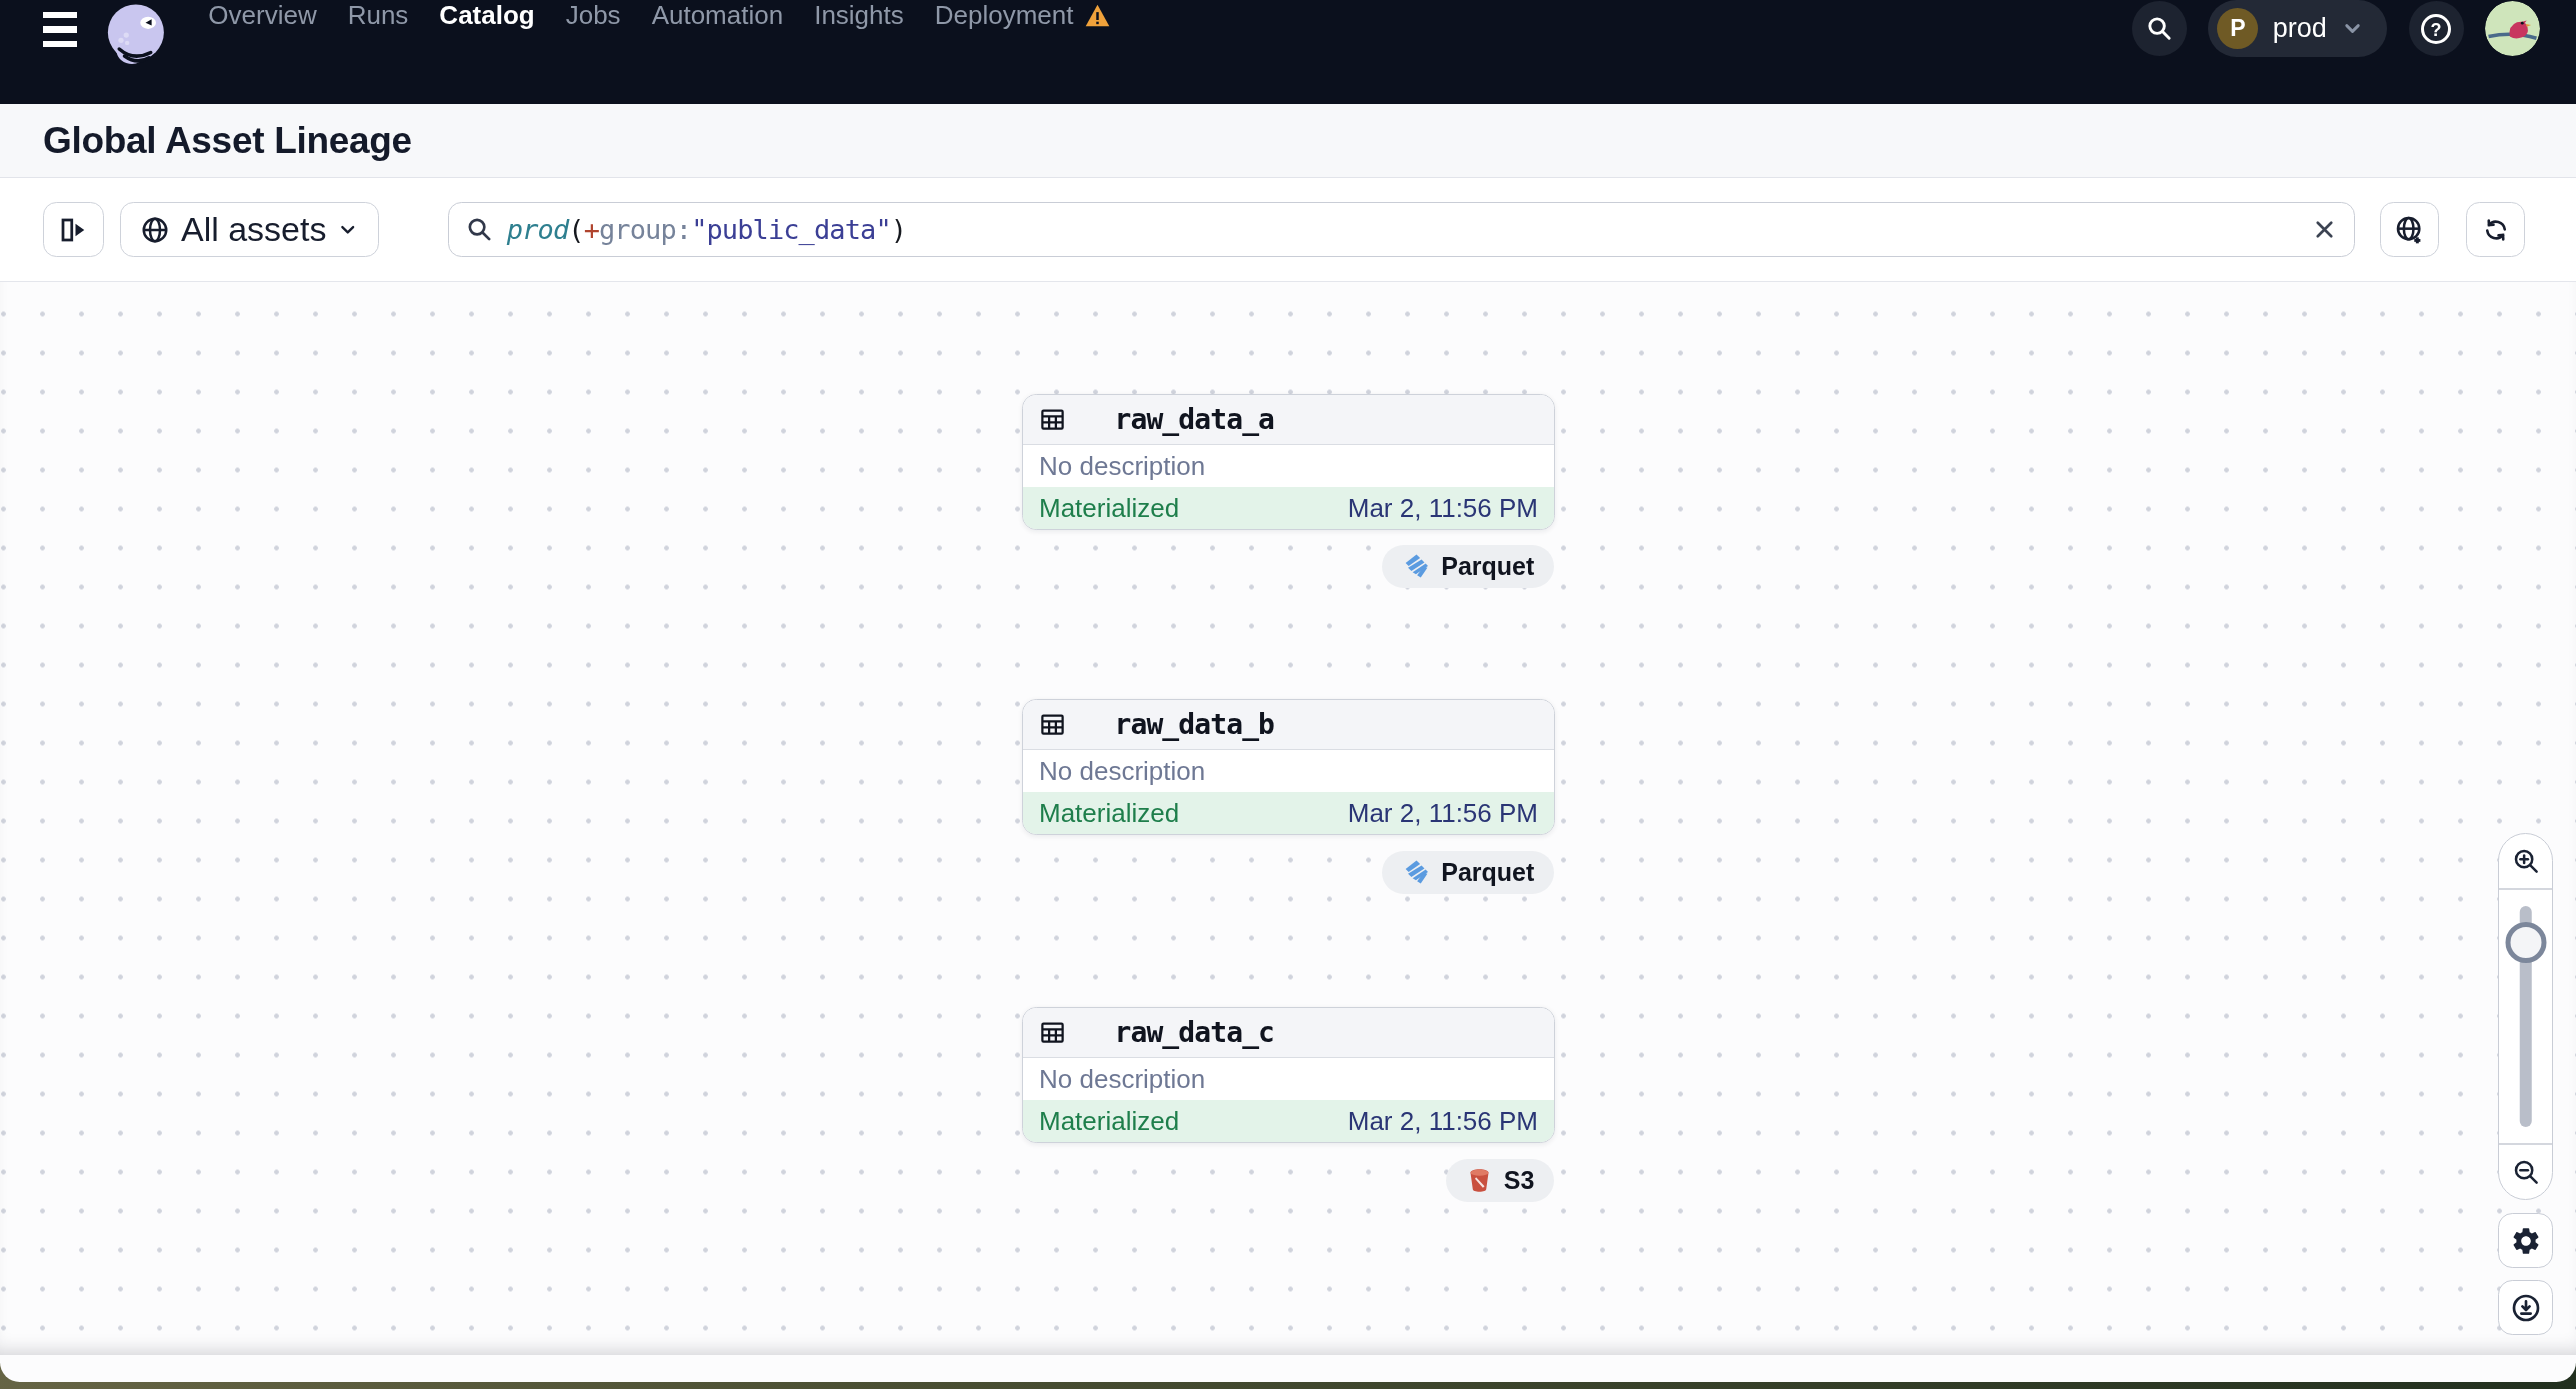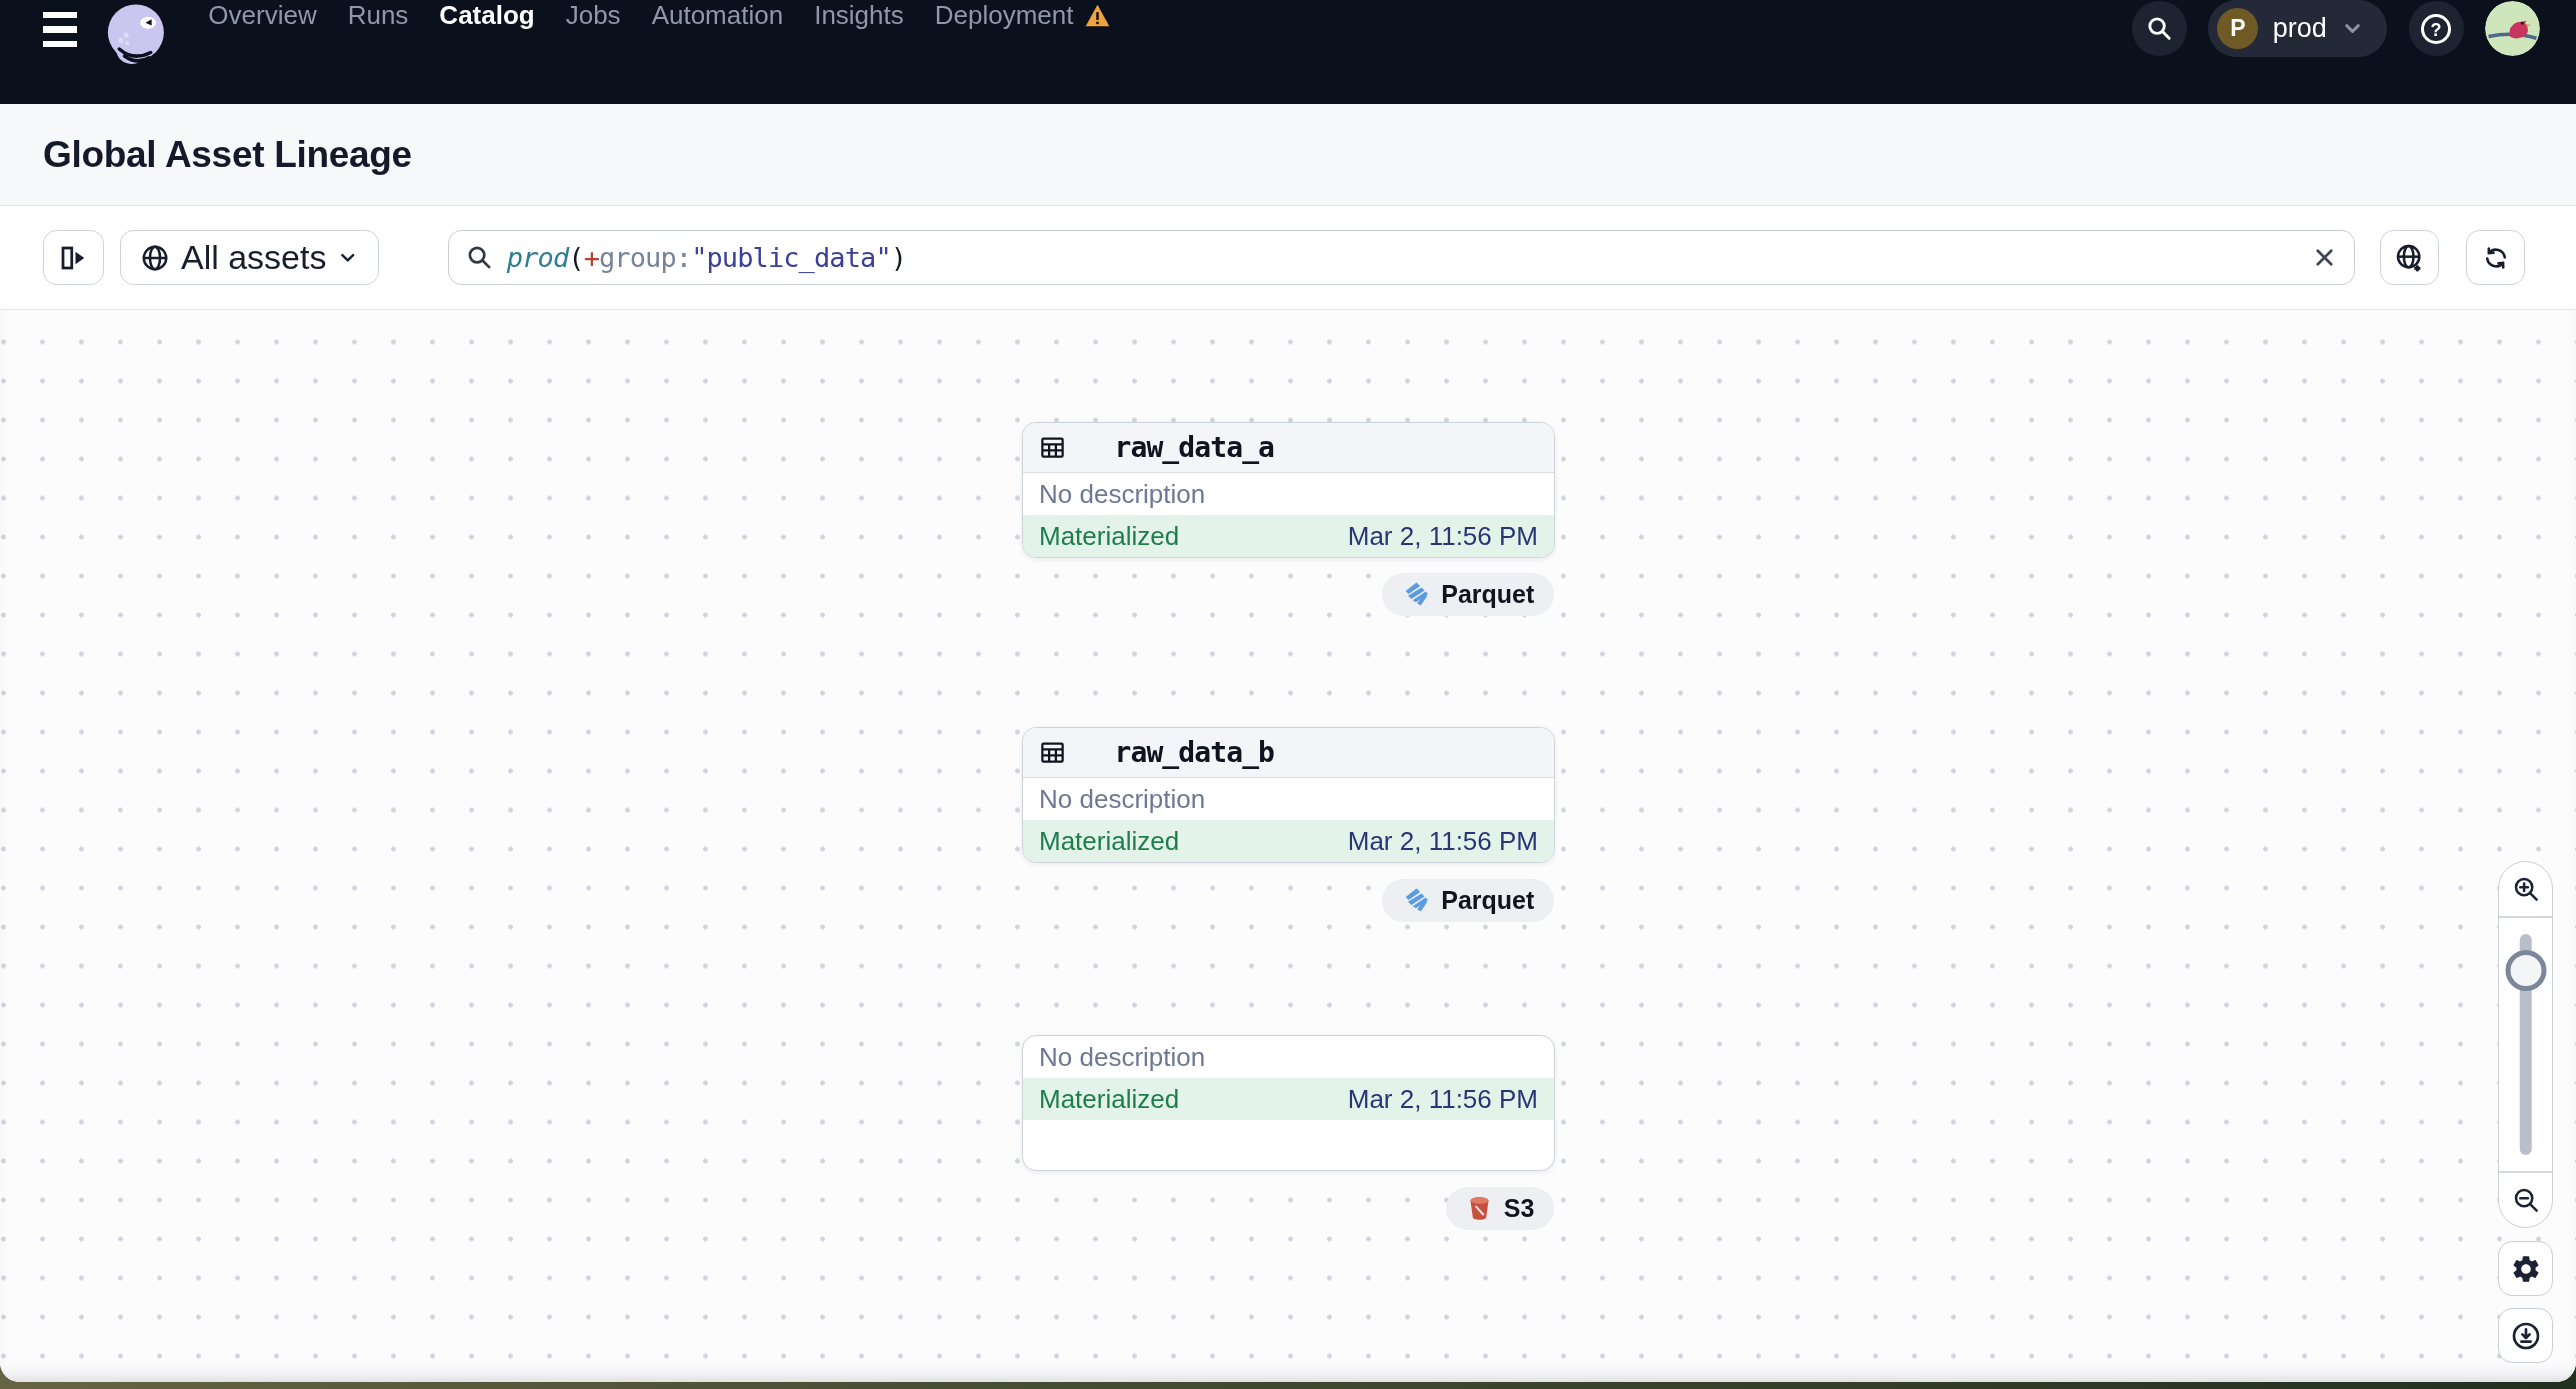--- a/index.html
+++ b/index.html
@@ -19,21 +19,21 @@
   .nav-item { font-size:26px; color:#8f98a8; cursor:pointer; display:flex; align-items:center; gap:10.7px; }
   .nav-item.active { color:#ffffff; font-weight:700; }
   .nav-right { margin-left:auto; display:flex; align-items:center; gap:21.5px; }
   .icon-circle { width:55px; height:55px; border-radius:50%; background:#1d2330; display:flex; align-items:center; justify-content:center; cursor:pointer; }
   .prod-pill { height:57px; background:#232936; border-radius:893px; display:flex; align-items:center; gap:14.3px; padding:0 23px 0 9px; cursor:pointer; }
   .prod-avatar { width:41px; height:41px; border-radius:50%; background:#6f5a25; color:#fff; font-size:23px; font-weight:700; display:flex; align-items:center; justify-content:center; }
   .prod-label { color:#ffffff; font-size:27px; font-weight:500; }
   .avatar { width:55px; height:55px; border-radius:50%; overflow:hidden; cursor:pointer; }
 
   
-  .page-header { height:102px; background:#f7f8fa; border-bottom:1.8px solid #e2e4ea; display:flex; align-items:center; padding:0 38px 0 43px; }
+  .page-header { height:74px; background:#f7f8fa; border-bottom:1.8px solid #e2e4ea; display:flex; align-items:center; padding:0 38px 0 43px; }
   .page-title { font-size:37px; font-weight:700; color:#141a2a; letter-spacing:-0.3px; }
   .reload-btn { margin-left:auto; height:59px; display:flex; align-items:center; gap:12.5px; background:#ffffff; border:1.8px solid #ced2da; border-radius:29.5px; padding:0 25px; font-size:26px; color:#171d2d; cursor:pointer; }
 
   
   .toolbar { height:104px; background:#ffffff; border-bottom:1.8px solid #e4e6ec; display:flex; align-items:center; padding:0 24px 0 43px; }
   .tool-btn { height:55px; min-width:59px; background:#fff; border:1.8px solid #ced2da; border-radius:13.4px; display:flex; align-items:center; justify-content:center; gap:10.7px; cursor:pointer; font-size:34px; color:#171d2d; padding:0 14.3px; }
   .assets-dd { margin-left:16px; padding:0 19.7px; }
   .search-box { flex:1; margin:0 25px 0 69px; height:55px; border:1.8px solid #c9cdd6; border-radius:13.4px; display:flex; align-items:center; padding:0 16px; gap:12.5px; background:#fff; cursor:text; }
   .query { font-family:"DejaVu Sans Mono","Liberation Mono",monospace; font-size:27px; letter-spacing:-0.9px; white-space:pre; }
   .tk-func { color:#2e7f8f; font-style:italic; }
@@ -294,20 +294,30 @@
           <g fill="#5b9be0">
             <path d="M12 2 L15 5 L5.5 11.5 L3 9 Z"></path>
             <path d="M16.2 6.2 L18.6 8.6 L7.8 15.8 L5 13 Z"></path>
             <path d="M19.6 9.6 L21.5 11.5 L11.5 18.5 L8.8 16.8 Z"></path>
             <path d="M12.5 19.2 L15.5 21 L21 13 L18 12 Z"></path>
           </g>
         </svg>
         <span>Parquet</span>
       </div>
       <div class="asset-node" style="top: 725px;">
+        <div class="node-header">
+          <svg width="27" height="27" viewBox="0 0 24 24" fill="none" stroke="#10141f" stroke-width="2">
+            <rect x="3" y="4" width="18" height="16" rx="1"></rect>
+            <line x1="3" y1="9.3" x2="21" y2="9.3"></line>
+            <line x1="3" y1="14.6" x2="21" y2="14.6"></line>
+            <line x1="9" y1="9.3" x2="9" y2="20"></line>
+            <line x1="15" y1="9.3" x2="15" y2="20"></line>
+          </svg>
+          <span class="node-name">raw_data_c</span>
+        </div>
         <div class="node-desc">No description</div>
         <div class="node-status">
           <span class="status-label">Materialized</span>
           <span class="status-ts">Mar 2, 11:56 PM</span>
         </div>
       </div>
       <div class="kind-badge" style="top: 877px;">
         <svg width="27" height="27" viewBox="0 0 24 24">
           <path d="M4 5 C4 3.3 7.6 2 12 2 C16.4 2 20 3.3 20 5 L18 19.5 C18 21 15.3 22 12 22 C8.7 22 6 21 6 19.5 Z" fill="#c9503f"></path>
           <ellipse cx="12" cy="5" rx="8" ry="2.8" fill="#e07a64"></ellipse>

